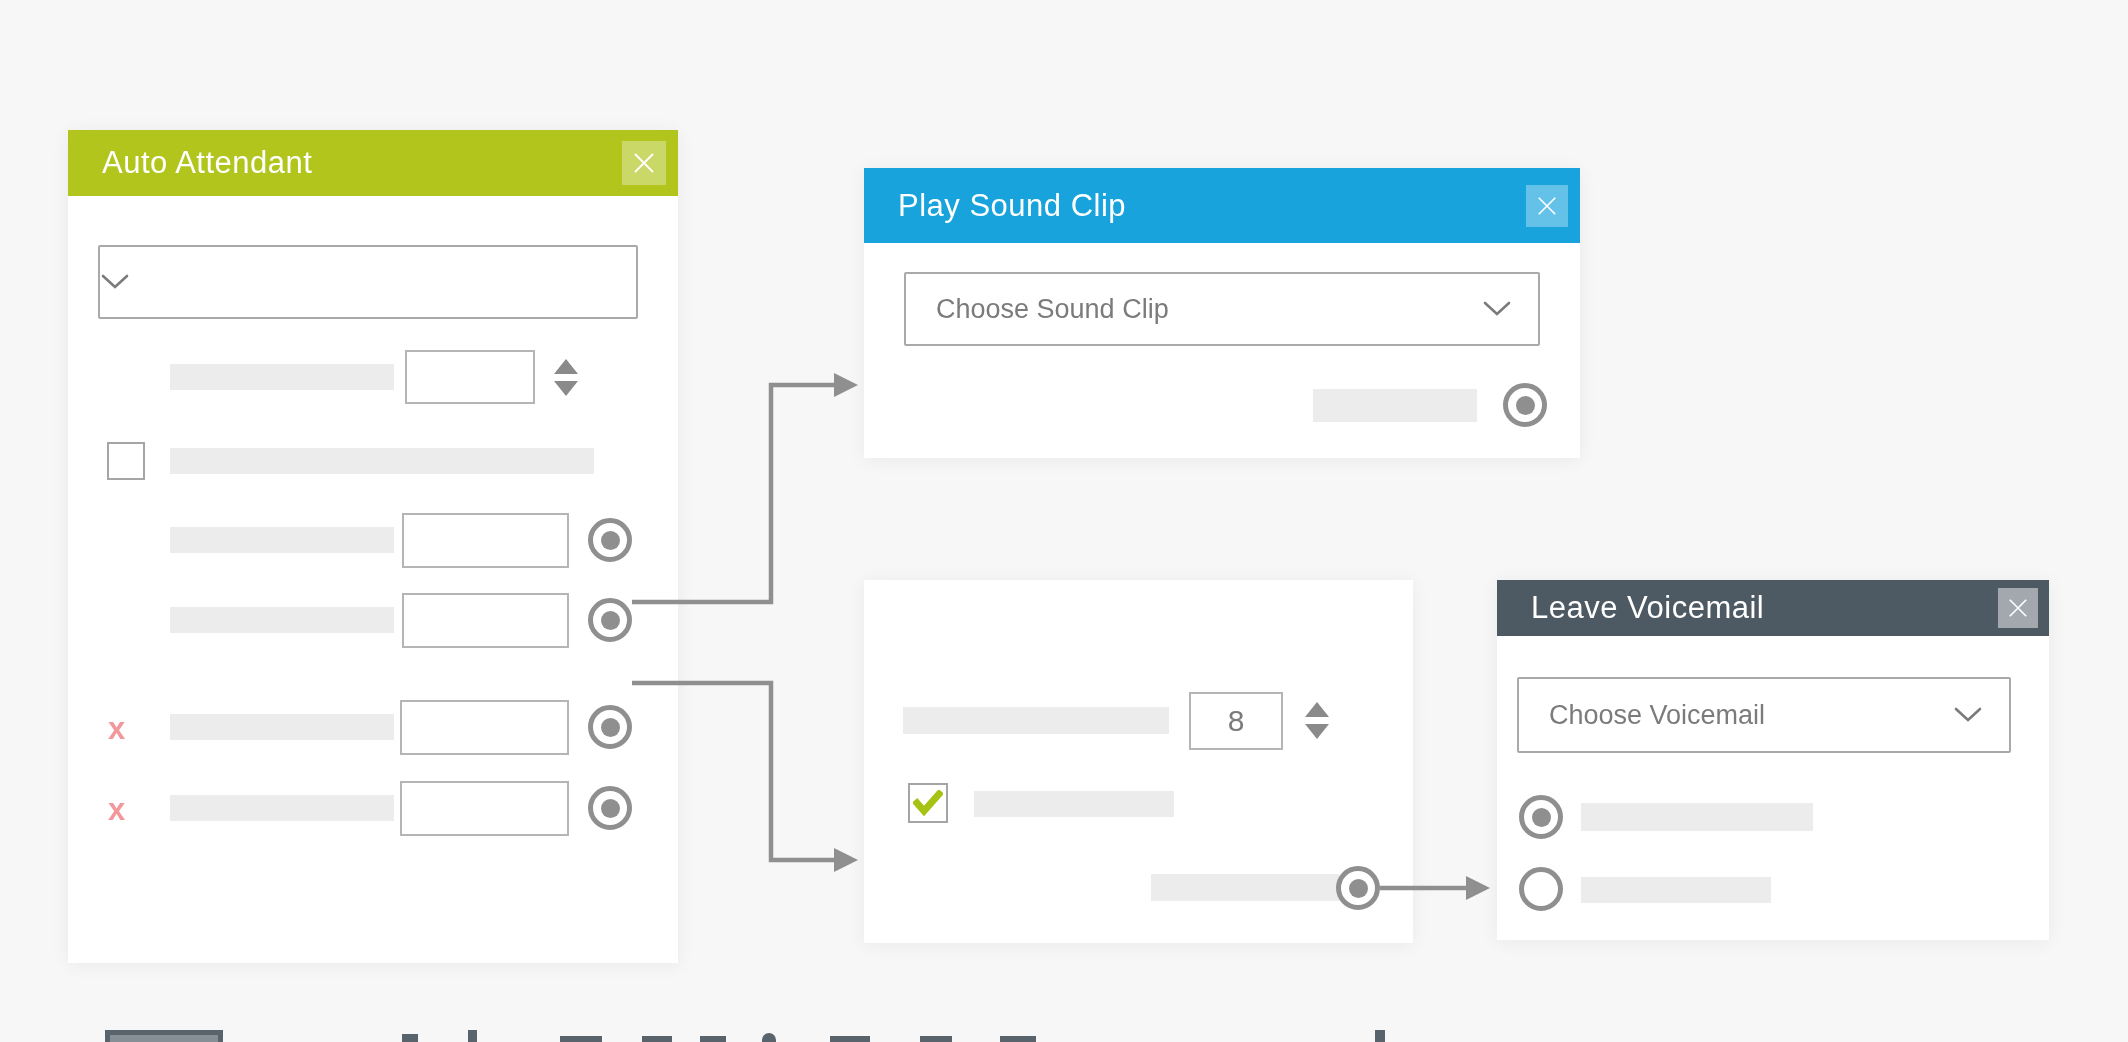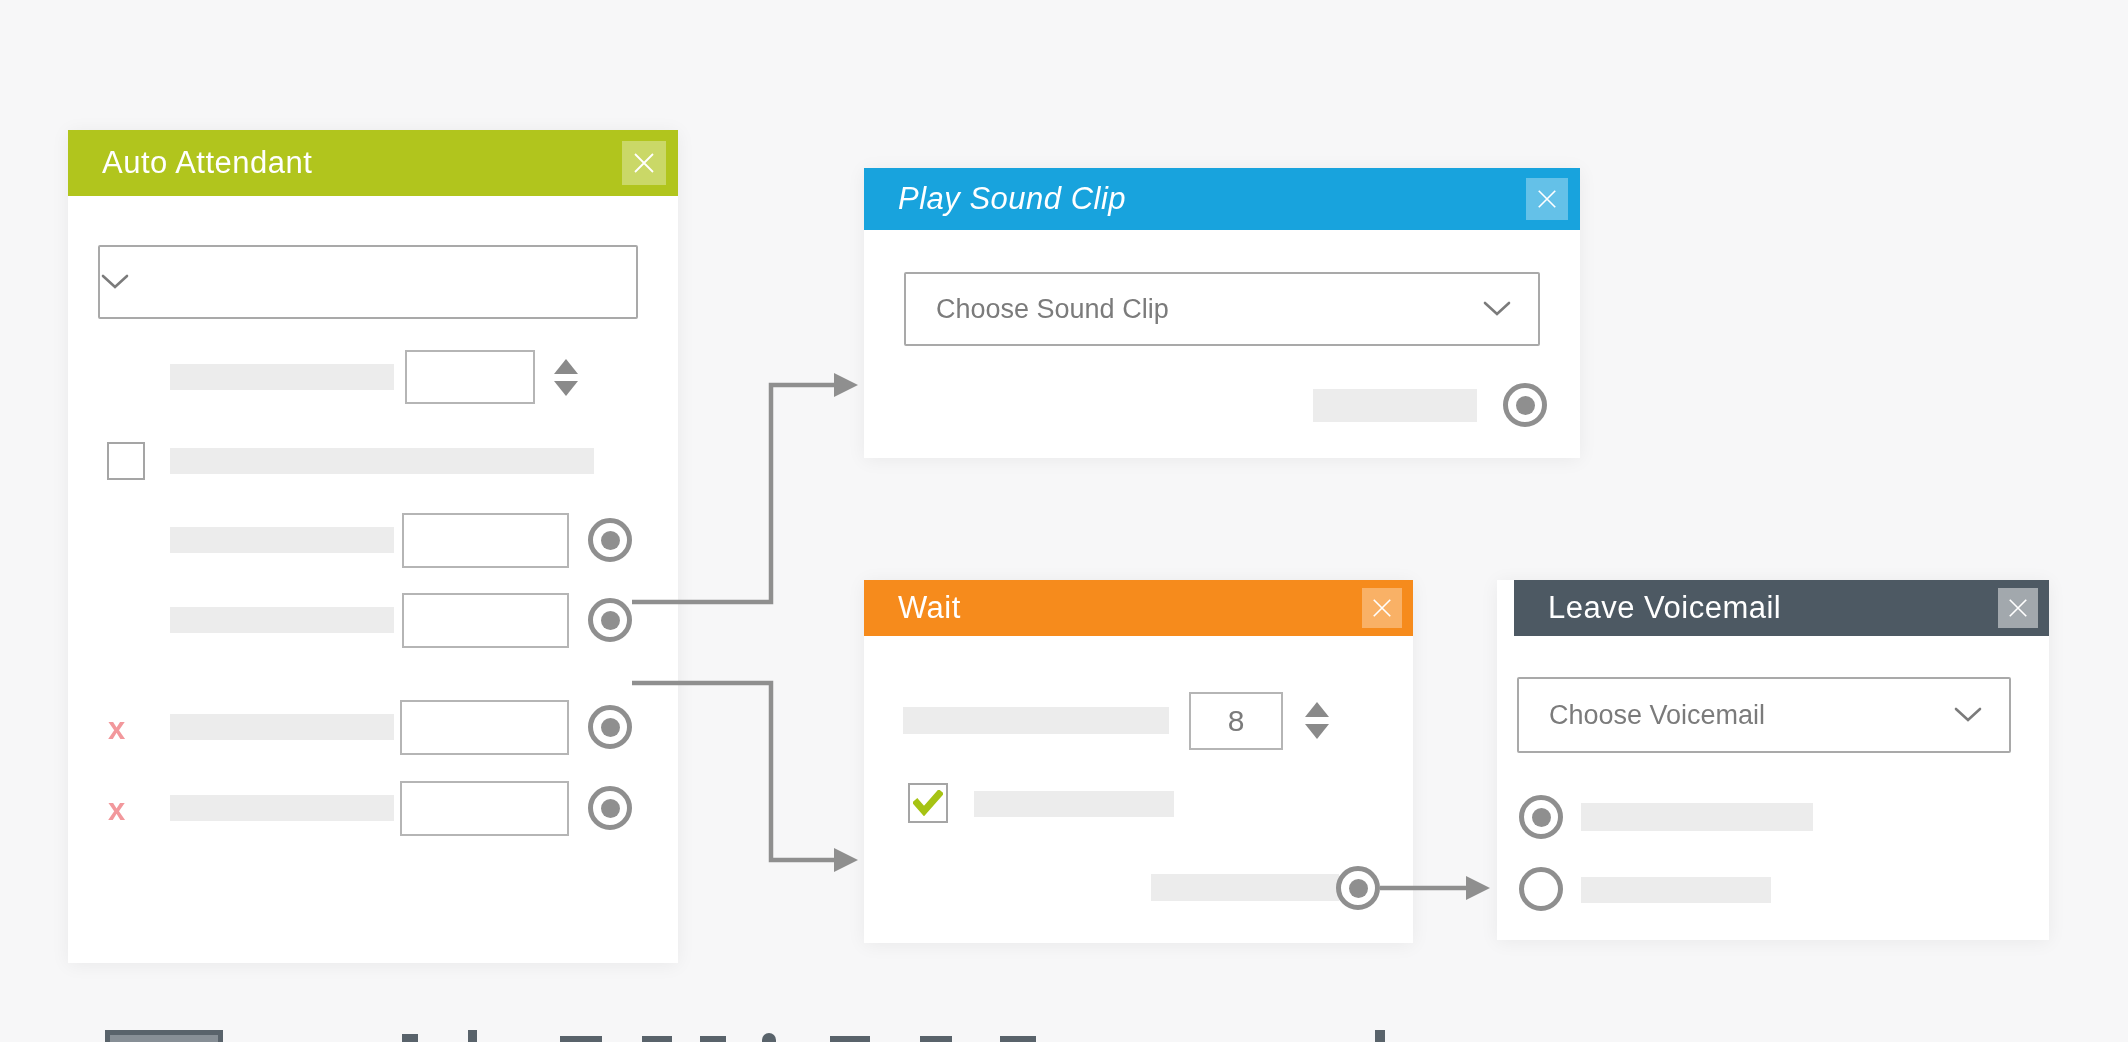--- a/index.html
+++ b/index.html
@@ -112,21 +112,21 @@
 
   <span class="xdel" style="left:40px;top:664px;">x</span>
   <div class="bar" style="left:102px;top:665px;width:224px;height:26px;"></div>
   <input class="tbox" style="left: 332px; top: 651px; width: 169px; height: 55px;">
   <div class="port" style="left:520px;top:656px;">
       <div class="port-dot"></div>
     </div>
 </section>
 
 <section class="panel" style="left:864px;top:168px;width:716px;height:290px;">
-  <header class="hd hd-blue" style="height:62px;font-style:italic;">
+  <header class="hd hd-blue" style="height:75px;">
     <span class="title">Play Sound Clip</span>
     <button class="close" style="width:42px;height:42px;margin-right:12px;">
       <svg width="22" height="22" viewBox="0 0 24 24">
         <path d="M3 3 L21 21 M21 3 L3 21" stroke="#ffffff" stroke-width="1.8" fill="none"></path>
       </svg>
     </button>
   </header>
 
   <div class="dropdown" style="left:40px;top:104px;width:636px;height:74px;">
     <span class="dd-label">Choose Sound Clip</span>
@@ -135,28 +135,20 @@
     </svg>
   </div>
 
   <div class="bar" style="left:449px;top:221px;width:164px;height:33px;"></div>
   <div class="port" style="left:639px;top:215px;">
       <div class="port-dot"></div>
     </div>
 </section>
 
 <section class="panel" style="left:864px;top:580px;width:549px;height:363px;">
-  <header class="hd hd-orange" style="height:56px;">
-    <span class="title">Wait</span>
-    <button class="close" style="width:40px;height:40px;margin-right:11px;">
-      <svg width="22" height="22" viewBox="0 0 24 24">
-        <path d="M3 3 L21 21 M21 3 L3 21" stroke="#ffffff" stroke-width="1.8" fill="none"></path>
-      </svg>
-    </button>
-  </header>
 
   <div class="bar" style="left:39px;top:127px;width:266px;height:27px;"></div>
   <input class="tbox" style="left: 325px; top: 112px; width: 94px; height: 58px;" value="8">
   <div class="stepper" style="left:441px;top:122px;">
     <div class="tri-up"></div>
     <div class="tri-dn"></div>
   </div>
 
   <div class="checkbox" style="left:44px;top:203px;width:40px;height:40px;">
     <svg width="30" height="26" viewBox="0 0 30 26">
@@ -165,21 +157,21 @@
   </div>
   <div class="bar" style="left:110px;top:211px;width:200px;height:26px;"></div>
 
   <div class="bar" style="left:287px;top:294px;width:188px;height:27px;"></div>
   <div class="port" style="left:472px;top:286px;">
       <div class="port-dot"></div>
     </div>
 </section>
 
 <section class="panel" style="left:1497px;top:580px;width:552px;height:360px;">
-  <header class="hd hd-slate" style="height:56px;margin-left:17px;">
+  <header class="hd hd-slate" style="height:56px;">
     <span class="title">Leave Voicemail</span>
     <button class="close" style="width:40px;height:40px;margin-right:11px;">
       <svg width="22" height="22" viewBox="0 0 24 24">
         <path d="M3 3 L21 21 M21 3 L3 21" stroke="#ffffff" stroke-width="1.8" fill="none"></path>
       </svg>
     </button>
   </header>
 
   <div class="dropdown" style="left:20px;top:97px;width:494px;height:76px;">
     <span class="dd-label">Choose Voicemail</span>

